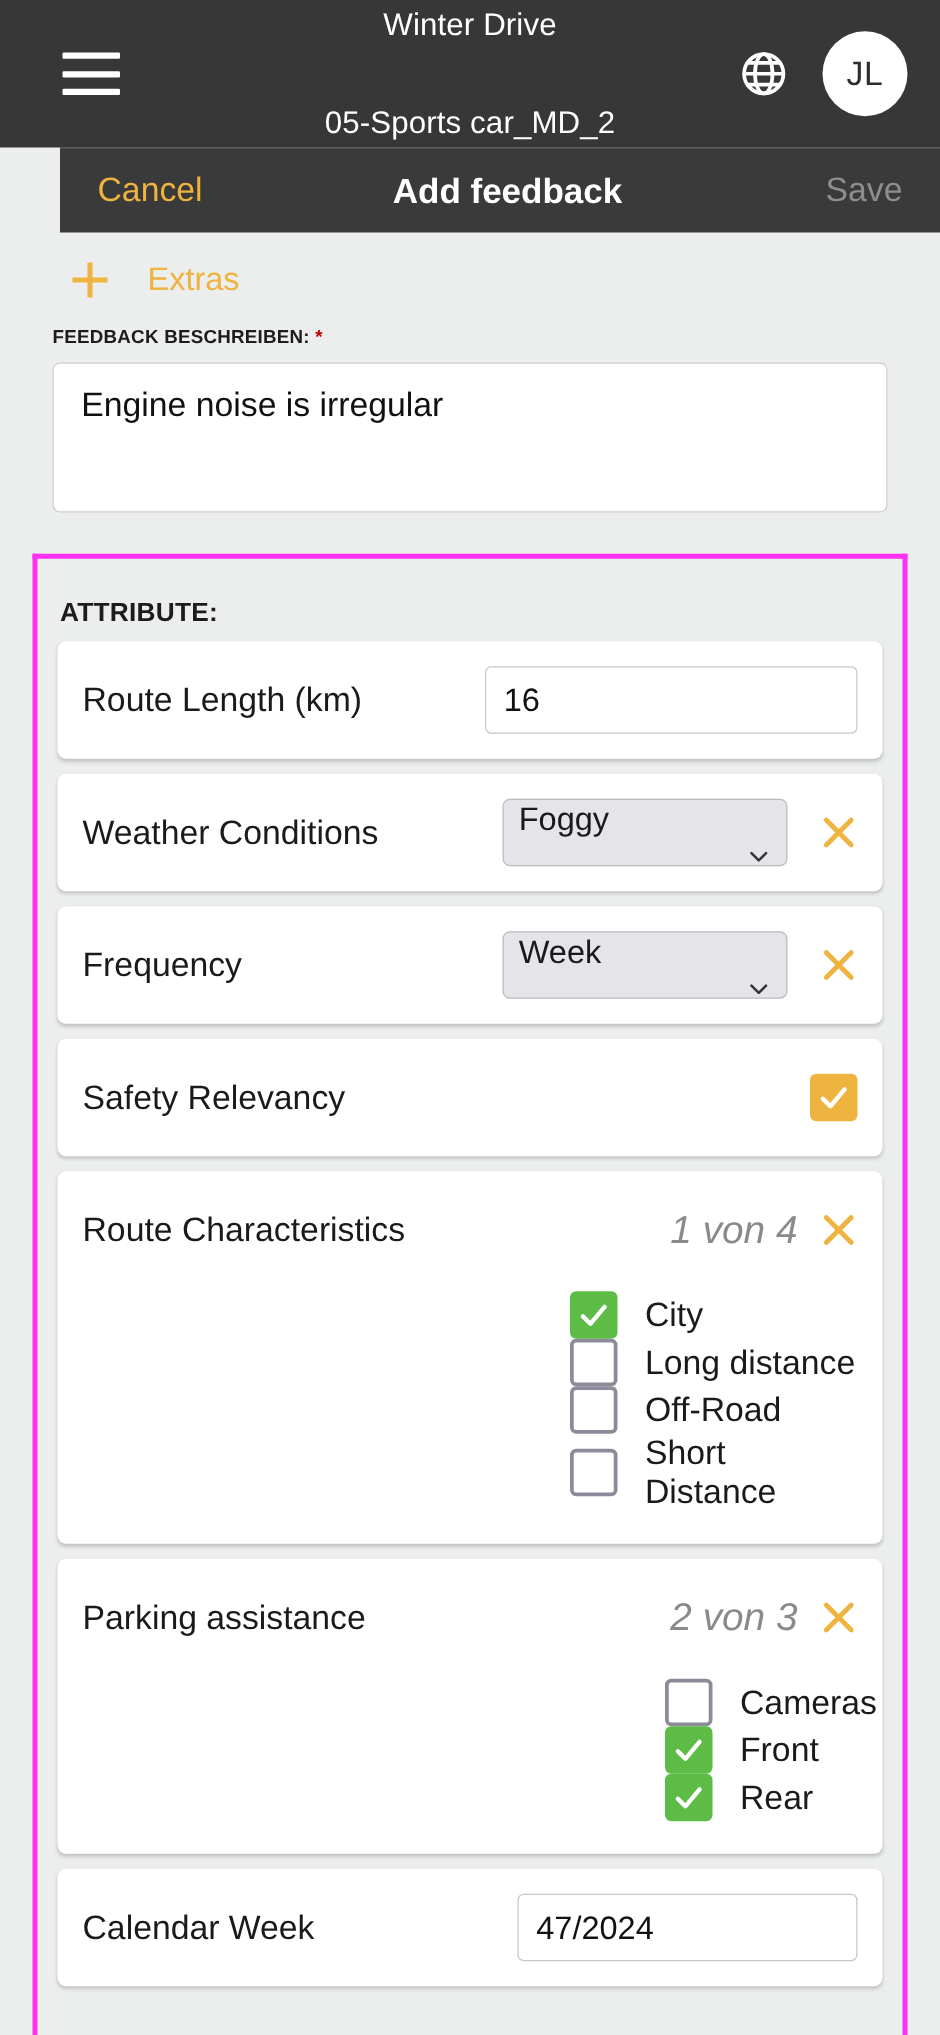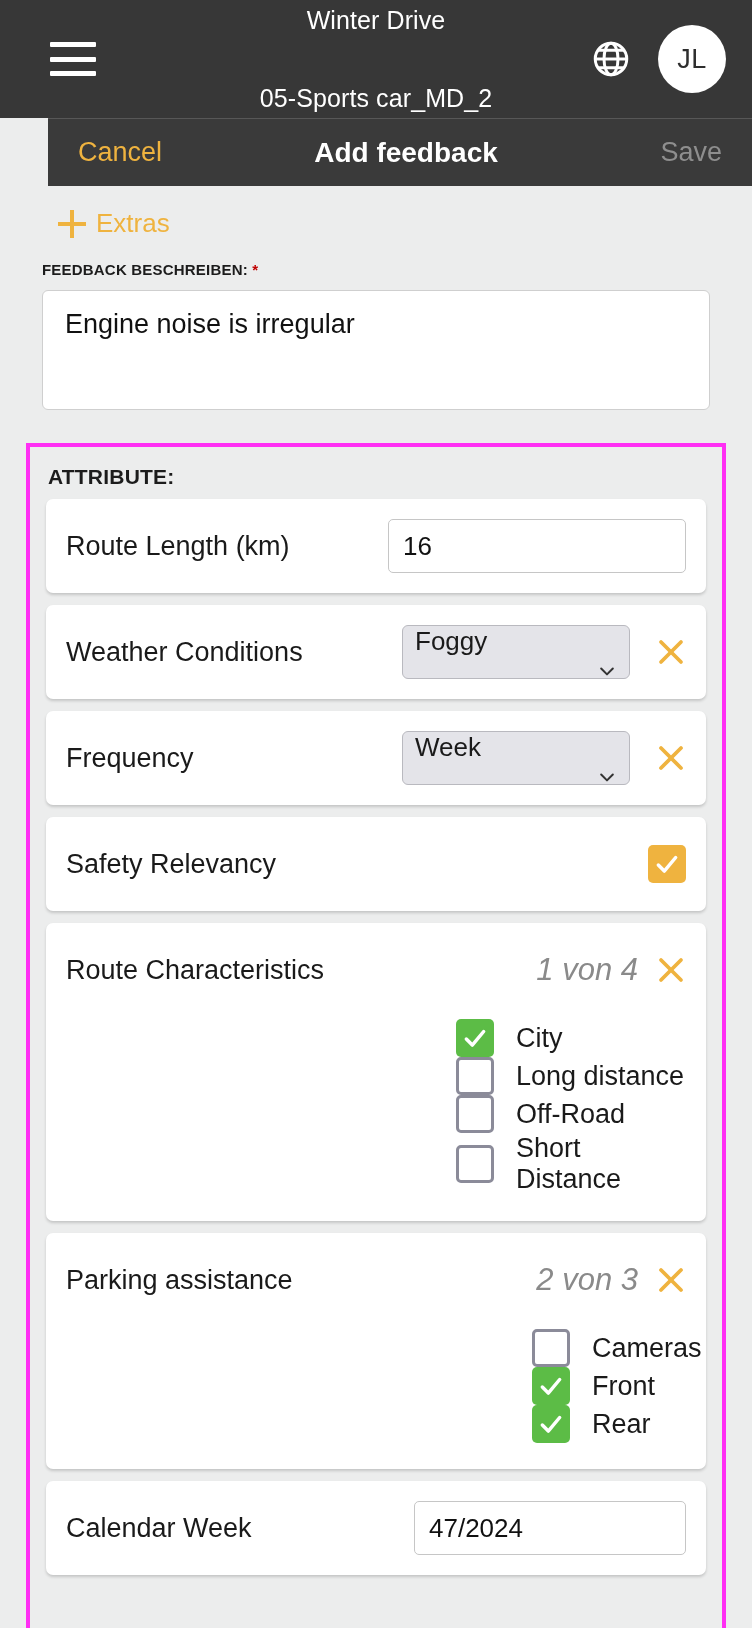--- a/index.html
+++ b/index.html
@@ -45,21 +45,21 @@
   .subbar .cancel { color: #efb33f; font-size: 27px; cursor: pointer; }
   .subbar .title {
     position: absolute; left: 12px; right: 0; text-align: center;
     color: #ffffff; font-size: 28px; font-weight: bold; pointer-events: none;
   }
   .subbar .save { margin-left: auto; color: #8e8e8e; font-size: 27px; z-index: 2; }
 
   
   .body { background: #eceded; padding: 0; }
   .extras {
-    display: flex; align-items: center; gap: 10px;
+    display: flex; align-items: center; gap: 32px;
     color: #efb33f; font-size: 26px; padding: 22px 0 14px 58px; cursor: pointer;
     width: max-content;
   }
   .plus { position: relative; width: 28px; height: 28px; flex: 0 0 auto; }
   .plus::before, .plus::after { content: ""; position: absolute; background: #efb33f; }
   .plus::before { left: 0; right: 0; top: 12px; height: 4px; }
   .plus::after { top: 0; bottom: 0; left: 12px; width: 4px; }
 
   .field-label {
     font-size: 15px; font-weight: bold; color: #1c1c1c; letter-spacing: .2px;
@@ -75,21 +75,21 @@
 
   
   .highlight {
     position: absolute; left: 26px; right: 26px; top: 443px; bottom: 0;
     border: 4px solid #ff2ff4; border-bottom: none;
     background: #eceded;
     padding: 0;
   }
   .attr-label {
     font-size: 21px; font-weight: bold; color: #1c1c1c;
-    padding: 18px 0 10px 18px; letter-spacing: .2px;
+    padding: 32px 0 10px 18px; letter-spacing: .2px;
   }
   .cards { padding: 0 16px 0 16px; }
   .card {
     background: #ffffff; border-radius: 7px; margin-bottom: 12px;
     box-shadow: 0 2px 3px rgba(0,0,0,.17);
     padding: 0 20px;
   }
   .row {
     display: flex; align-items: center; min-height: 94px;
   }

